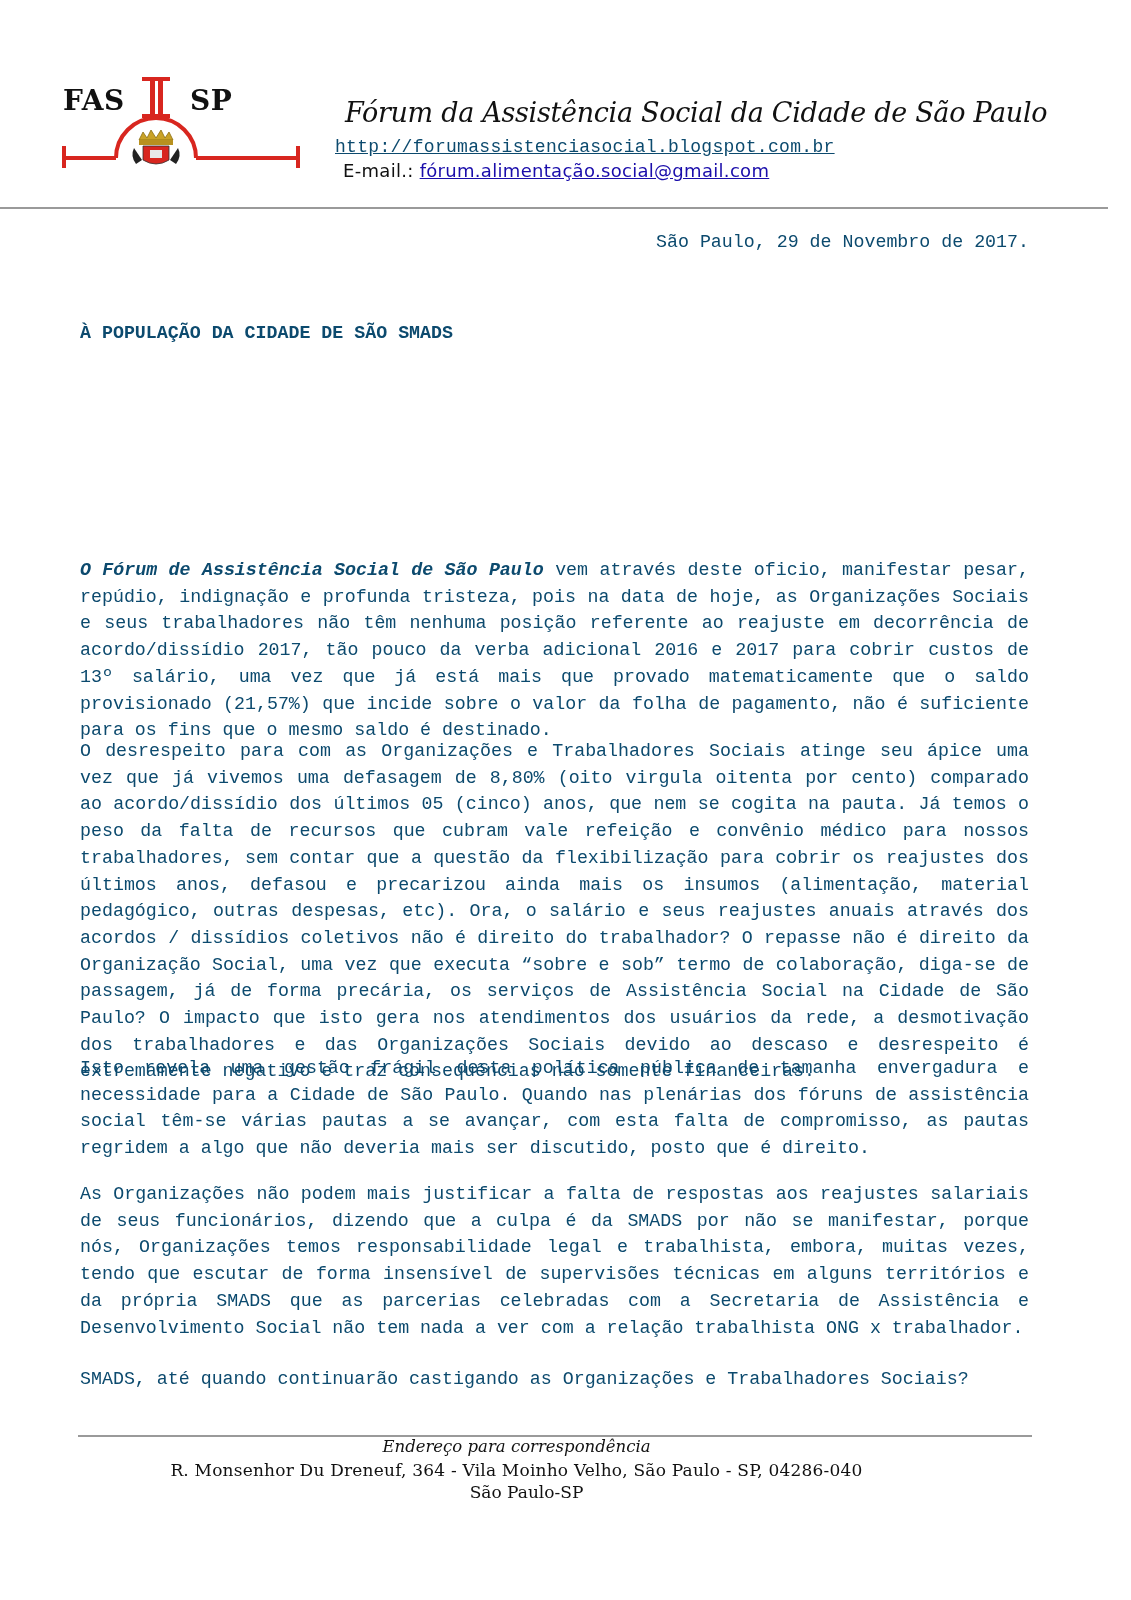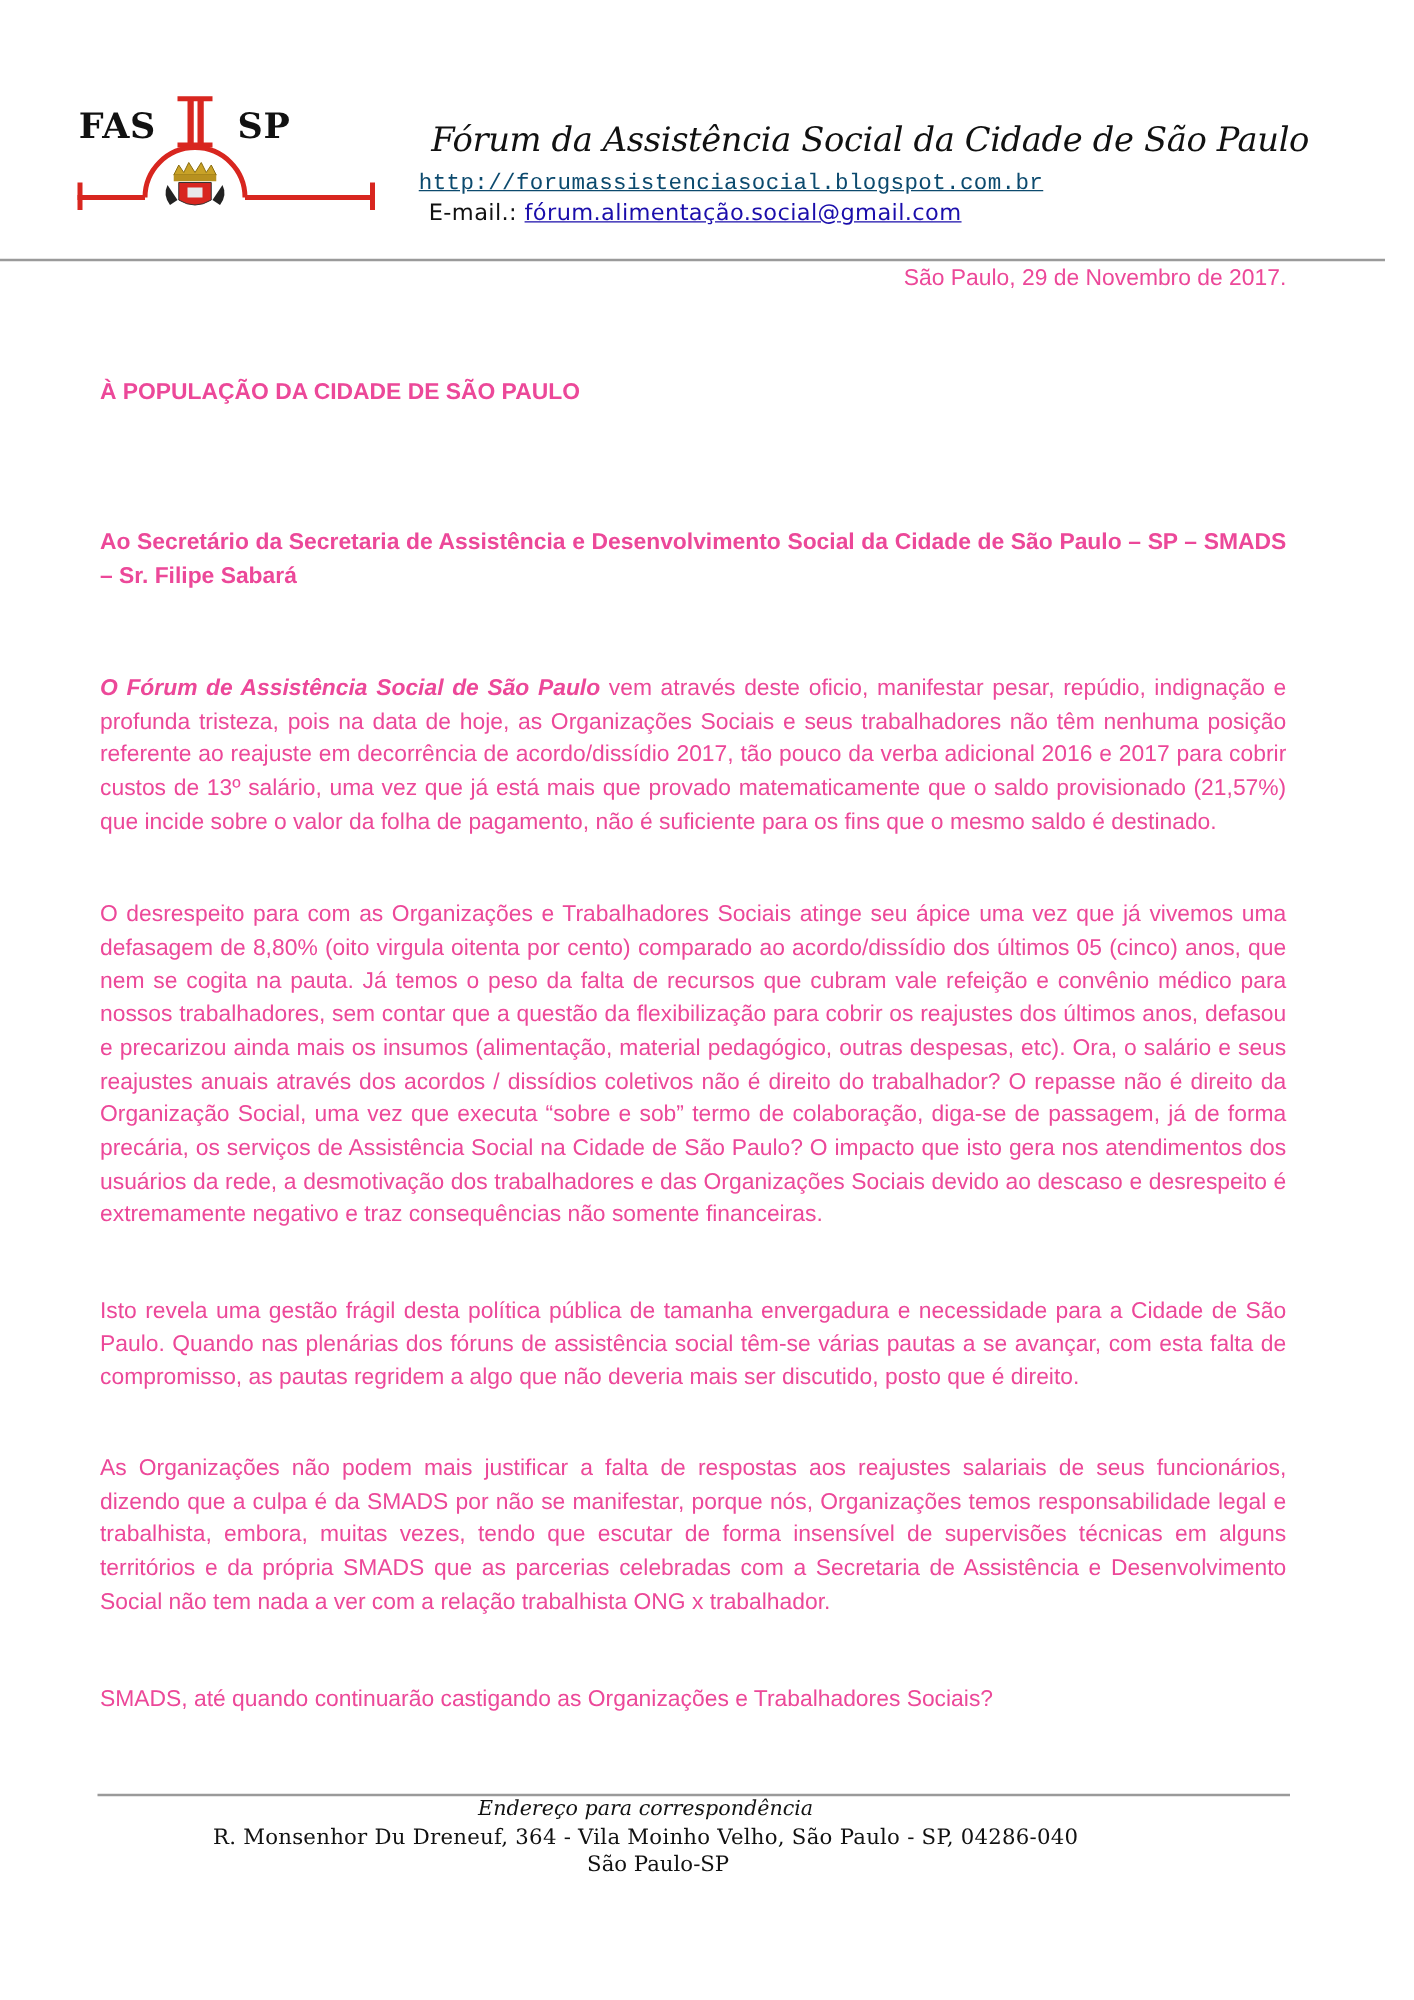--- a/index.html
+++ b/index.html
@@ -14,21 +14,21 @@
     .logo svg { position: absolute; left: 0; top: 0; }
 
     .forum-title { position: absolute; left: 345px; top: 97px; font-family: "DejaVu Serif", serif; font-style: italic; font-size: 27px; color: #111; letter-spacing: -0.3px; }
     .site-link { position: absolute; left: 335px; top: 137px; font-family: Liberation Mono, monospace; font-size: 18px; color: #0c4a6e; text-decoration: underline; letter-spacing: 0.3px; }
     .email-line { position: absolute; left: 343px; top: 160px; font-family: "DejaVu Sans", sans-serif; font-size: 18px; color: #111; letter-spacing: 0.3px; }
     .email-link { color: #1a0dab; text-decoration: underline; }
 
     .header-rule { position: absolute; left: 0; top: 207px; width: 1108px; height: 2px; background: #9a9a9a; }
 
     
-    .txt { font-family: Liberation Sans, sans-serif; font-size: 18.3px; line-height: 26.7px; color: #ec4899; }
+    .txt { font-family: Liberation Mono, monospace; font-size: 18.3px; line-height: 26.7px; color: #0c4a6e; margin-top: 20px; }
     .date { position: absolute; right: 102px; top: 209px; }
     .block { position: absolute; left: 80px; width: 949px; text-align: justify; }
     .b { font-weight: bold; }
     .addr1 { top: 300px; }
     .addr2 { top: 346px; }
     .addr3 { top: 420px; }
     .p1 { top: 537px; }
     .p2 { top: 718px; }
     .p3 { top: 1035px; }
     .p4 { top: 1161px; }
@@ -77,22 +77,21 @@
   <a class="site-link">http://forumassistenciasocial.blogspot.com.br</a>
   <div class="email-line">
     <span>E-mail.:</span>
     <a class="email-link">fórum.alimentação.social@gmail.com</a>
   </div>
 
   <div class="header-rule"></div>
 
   <div class="txt date">São Paulo, 29 de Novembro de 2017.</div>
 
-  <div class="txt block b addr1">À POPULAÇÃO DA CIDADE DE SÃO PAULO</div>
-  <div class="txt block b addr3">Ao Secretário da Secretaria de Assistência e Desenvolvimento Social da Cidade de São Paulo – SP – SMADS – Sr. Filipe Sabará</div>
+  <div class="txt block b addr1">À POPULAÇÃO DA CIDADE DE SÃO SMADS</div>
 
   <div class="txt block p1"><span class="lead">O Fórum de Assistência Social de São Paulo</span><span> vem através deste oficio, manifestar pesar, repúdio, indignação e profunda tristeza, pois na data de hoje, as Organizações Sociais e seus trabalhadores não têm nenhuma posição referente ao reajuste em decorrência de acordo/dissídio 2017, tão pouco da verba adicional 2016 e 2017 para cobrir custos de 13º salário, uma vez que já está mais que provado matematicamente que o saldo provisionado (21,57%) que incide sobre o valor da folha de pagamento, não é suficiente para os fins que o mesmo saldo é destinado.</span></div>
   <div class="txt block p2">O desrespeito para com as Organizações e Trabalhadores Sociais atinge seu ápice uma vez que já vivemos uma defasagem de 8,80% (oito virgula oitenta por cento) comparado ao acordo/dissídio dos últimos 05 (cinco) anos, que nem se cogita na pauta. Já temos o peso da falta de recursos que cubram vale refeição e convênio médico para nossos trabalhadores, sem contar que a questão da flexibilização para cobrir os reajustes dos últimos anos, defasou e precarizou ainda mais os insumos (alimentação, material pedagógico, outras despesas, etc). Ora, o salário e seus reajustes anuais através dos acordos / dissídios coletivos não é direito do trabalhador? O repasse não é direito da Organização Social, uma vez que executa “sobre e sob” termo de colaboração, diga-se de passagem, já de forma precária, os serviços de Assistência Social na Cidade de São Paulo? O impacto que isto gera nos atendimentos dos usuários da rede, a desmotivação dos trabalhadores e das Organizações Sociais devido ao descaso e desrespeito é extremamente negativo e traz consequências não somente financeiras.</div>
   <div class="txt block p3">Isto revela uma gestão frágil desta política pública de tamanha envergadura e necessidade para a Cidade de São Paulo. Quando nas plenárias dos fóruns de assistência social têm-se várias pautas a se avançar, com esta falta de compromisso, as pautas regridem a algo que não deveria mais ser discutido, posto que é direito.</div>
   <div class="txt block p4">As Organizações não podem mais justificar a falta de respostas aos reajustes salariais de seus funcionários, dizendo que a culpa é da SMADS por não se manifestar, porque nós, Organizações temos responsabilidade legal e trabalhista, embora, muitas vezes, tendo que escutar de forma insensível de supervisões técnicas em alguns territórios e da própria SMADS que as parcerias celebradas com a Secretaria de Assistência e Desenvolvimento Social não tem nada a ver com a relação trabalhista ONG x trabalhador.</div>
   <div class="txt block p5">SMADS, até quando continuarão castigando as Organizações e Trabalhadores Sociais?</div>
 
   <div class="footer-rule"></div>
   <div class="footer f1">Endereço para correspondência</div>
   <div class="footer f2">R. Monsenhor Du Dreneuf, 364 - Vila Moinho Velho, São Paulo - SP, 04286-040</div>

